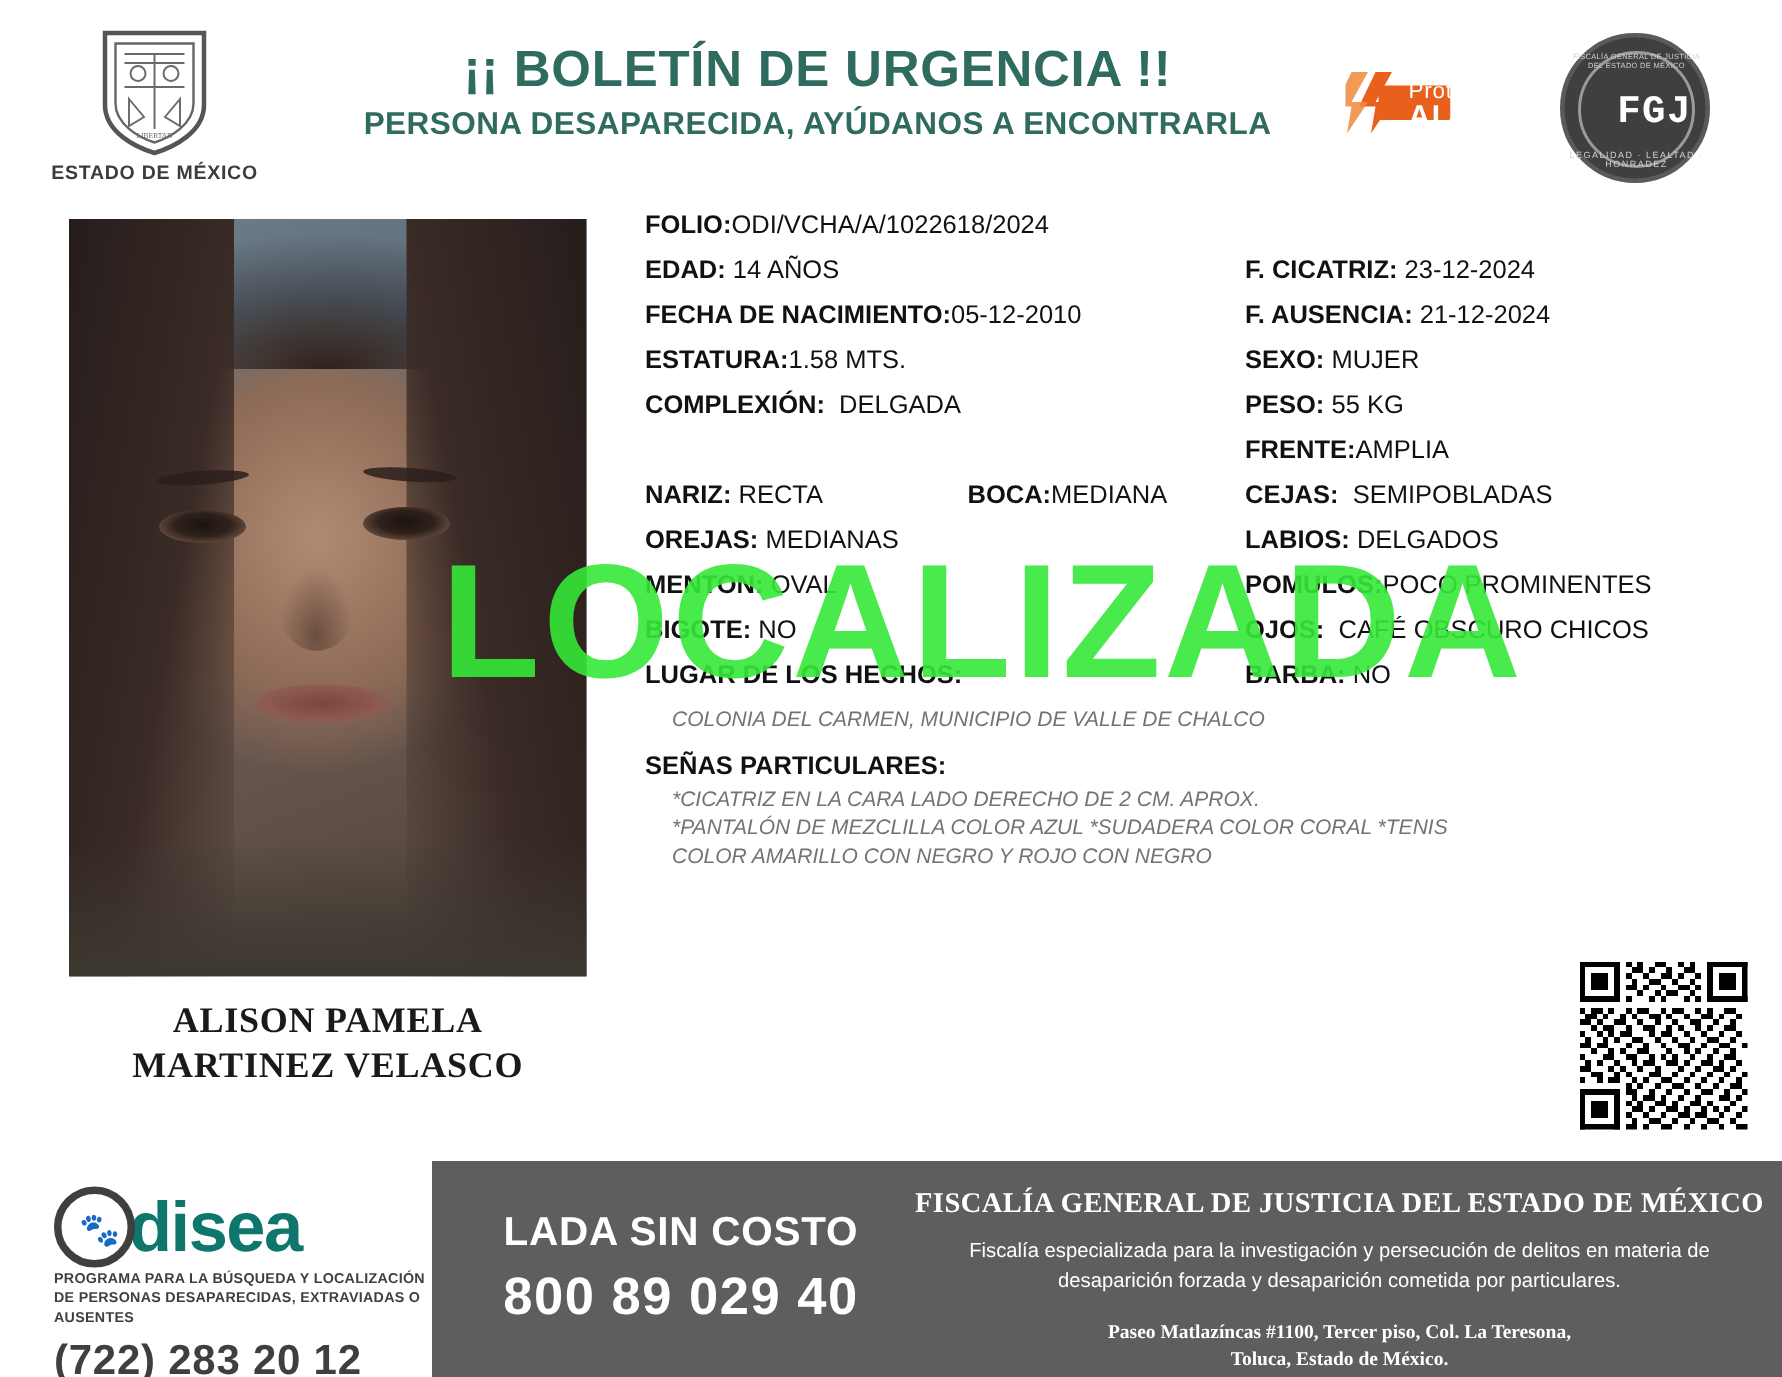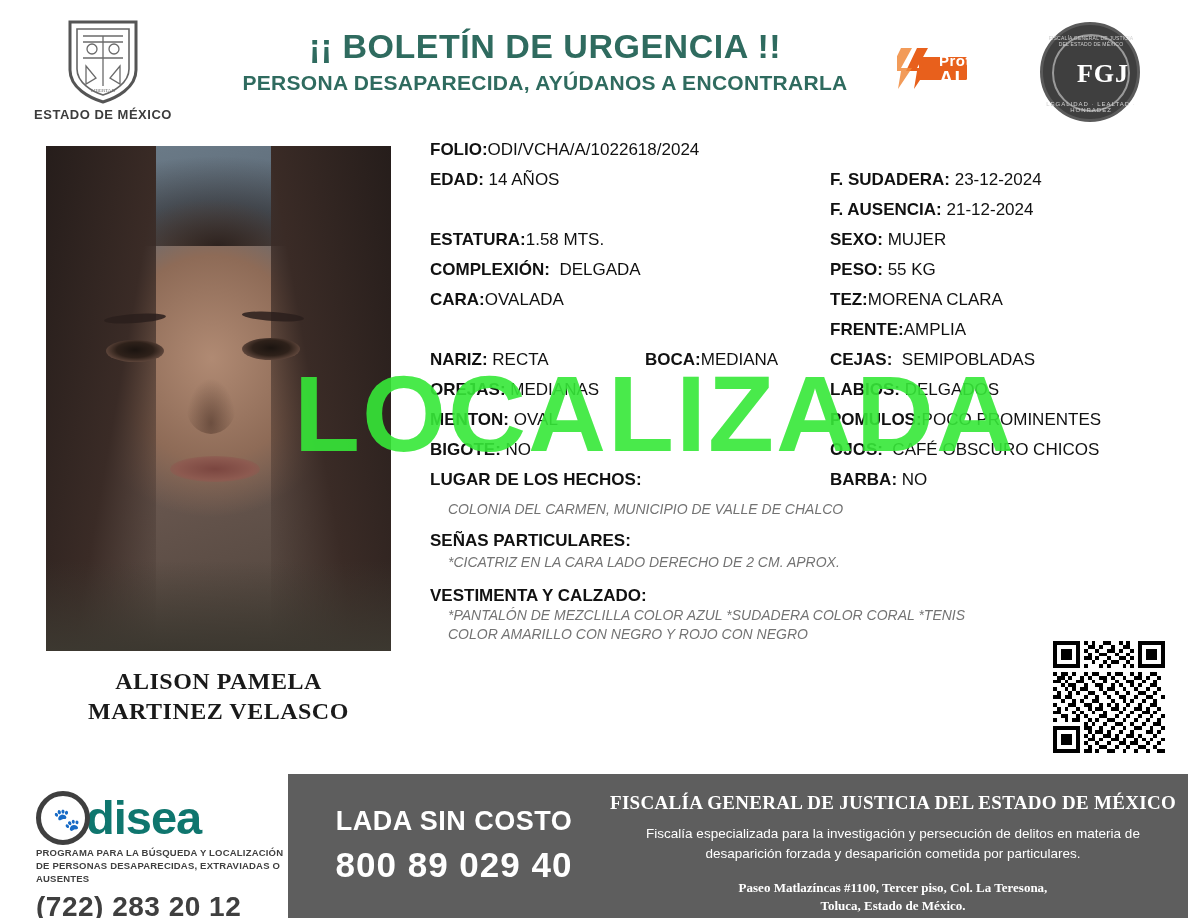--- a/index.html
+++ b/index.html
@@ -47,21 +47,21 @@
     position: absolute; left: 897px; top: 22px;
     width: 140px; height: 92px;
   }
   .alba-arrow {
     position: absolute; left: 0; top: 0; width: 70px; height: 92px;
   }
   .alba-text {
     position: absolute; left: 42px; top: 30px;
     color: #ffffff; text-align: left;
   }
-  .alba-text .l1 { font-size: 15px; font-weight: bold; letter-spacing: .5px; }
+  .alba-text .l1 { font-size: 15px; font-weight: normal; letter-spacing: .5px; }
   .alba-text .l2 { font-size: 20px; font-weight: bold; letter-spacing: 1px; margin-top: -2px;}
   .alba-text .l3 { font-size: 9px; font-weight: bold; letter-spacing: .3px; }
 
   .fgj-logo {
     position: absolute; left: 1040px; top: 22px;
     width: 110px; height: 100px;
   }
   .fgj-circle {
     width: 100px; height: 100px; border-radius: 50%;
     background: #3f3f3f; position: relative;
@@ -69,21 +69,21 @@
   }
   .fgj-inner {
     position: absolute; left: 9px; top: 9px;
     width: 78px; height: 78px; border-radius: 50%;
     border: 2px solid #9a9a9a;
   }
   .fgj-letters {
     position: absolute; left: 0; top: 34px; width: 120px;
     text-align: center; color: #ffffff;
     font-size: 26px; font-weight: bold; letter-spacing: 1px;
-    font-family: Liberation Serif, serif;
+    font-family: Liberation Mono, monospace;
   }
   .fgj-top-text {
     position: absolute; left: 0; top: 10px; width: 96px;
     text-align: center; color: #cfcfcf; font-size: 5px; letter-spacing: .2px;
   }
   .fgj-bot-text {
     position: absolute; left: 0; top: 76px; width: 96px;
     text-align: center; color: #cfcfcf; font-size: 6px; letter-spacing: 1px;
   }
 
@@ -302,41 +302,38 @@
   </div>
 
   <div class="fields">
 
     <div class="row">
       <span class="col-l"><span class="lbl">FOLIO:</span><span class="val">ODI/VCHA/A/1022618/2024</span></span>
     </div>
 
     <div class="row">
       <span class="col-l"><span class="lbl">EDAD:</span> <span class="val">14 AÑOS</span></span>
-      <span class="col-r"><span class="lbl">F. SUDADERA:</span> <span class="val">23-12-2024</span></span>
-    </div>
-
-    <div class="row">
+      <span class="col-r"><span class="lbl">F. CICATRIZ:</span> <span class="val">23-12-2024</span></span>
+    </div>
+
+    <div class="row">
+      <span class="col-l"><span class="lbl">FECHA DE NACIMIENTO:</span><span class="val">05-12-2010</span></span>
       <span class="col-r"><span class="lbl">F. AUSENCIA:</span> <span class="val">21-12-2024</span></span>
     </div>
 
     <div class="row">
       <span class="col-l"><span class="lbl">ESTATURA:</span><span class="val">1.58 MTS.</span></span>
       <span class="col-r"><span class="lbl">SEXO:</span> <span class="val">MUJER</span></span>
     </div>
 
     <div class="row">
       <span class="col-l"><span class="lbl">COMPLEXIÓN:</span>&nbsp; <span class="val">DELGADA</span></span>
       <span class="col-r"><span class="lbl">PESO:</span> <span class="val">55 KG</span></span>
     </div>
 
-    <div class="row">
-      <span class="col-l"><span class="lbl">CARA:</span><span class="val">OVALADA</span></span>
-      <span class="col-r"><span class="lbl">TEZ:</span><span class="val">MORENA CLARA</span></span>
-    </div>
 
     <div class="row">
       <span class="col-r"><span class="lbl">FRENTE:</span><span class="val">AMPLIA</span></span>
     </div>
 
     <div class="row">
       <span class="col-l"><span class="lbl">NARIZ:</span> <span class="val">RECTA</span></span>
       <span class="col-m"><span class="lbl">BOCA:</span><span class="val">MEDIANA</span></span>
       <span class="col-r"><span class="lbl">CEJAS:</span>&nbsp; <span class="val">SEMIPOBLADAS</span></span>
     </div>
@@ -360,23 +357,20 @@
       <span class="col-l block-title">LUGAR DE LOS HECHOS:</span>
       <span class="col-r"><span class="lbl">BARBA:</span> <span class="val">NO</span></span>
     </div>
     <div class="sub">COLONIA DEL CARMEN, MUNICIPIO DE VALLE DE CHALCO</div>
 
     <div class="row" style="height:34px; padding-top:12px;">
       <span class="col-l block-title">SEÑAS PARTICULARES:</span>
     </div>
     <div class="sub">*CICATRIZ EN LA CARA LADO DERECHO DE 2 CM. APROX.</div>
 
-    <div class="row" style="height:34px; padding-top:14px;">
-      <span class="col-l block-title">VESTIMENTA Y CALZADO:</span>
-    </div>
     <div class="sub" style="max-width:545px; white-space:normal;">*PANTALÓN DE MEZCLILLA COLOR AZUL *SUDADERA COLOR CORAL *TENIS COLOR AMARILLO CON NEGRO Y ROJO CON NEGRO</div>
   </div>
 
   <div class="localizada">LOCALIZADA</div>
 
   <div class="qr">
     <svg width="112" height="112" viewBox="0 0 29 29" shape-rendering="crispEdges">
       <rect width="29" height="29" fill="#fff"></rect>
       <g fill="#000">
         <rect x="0" y="0" width="7" height="1"></rect>

